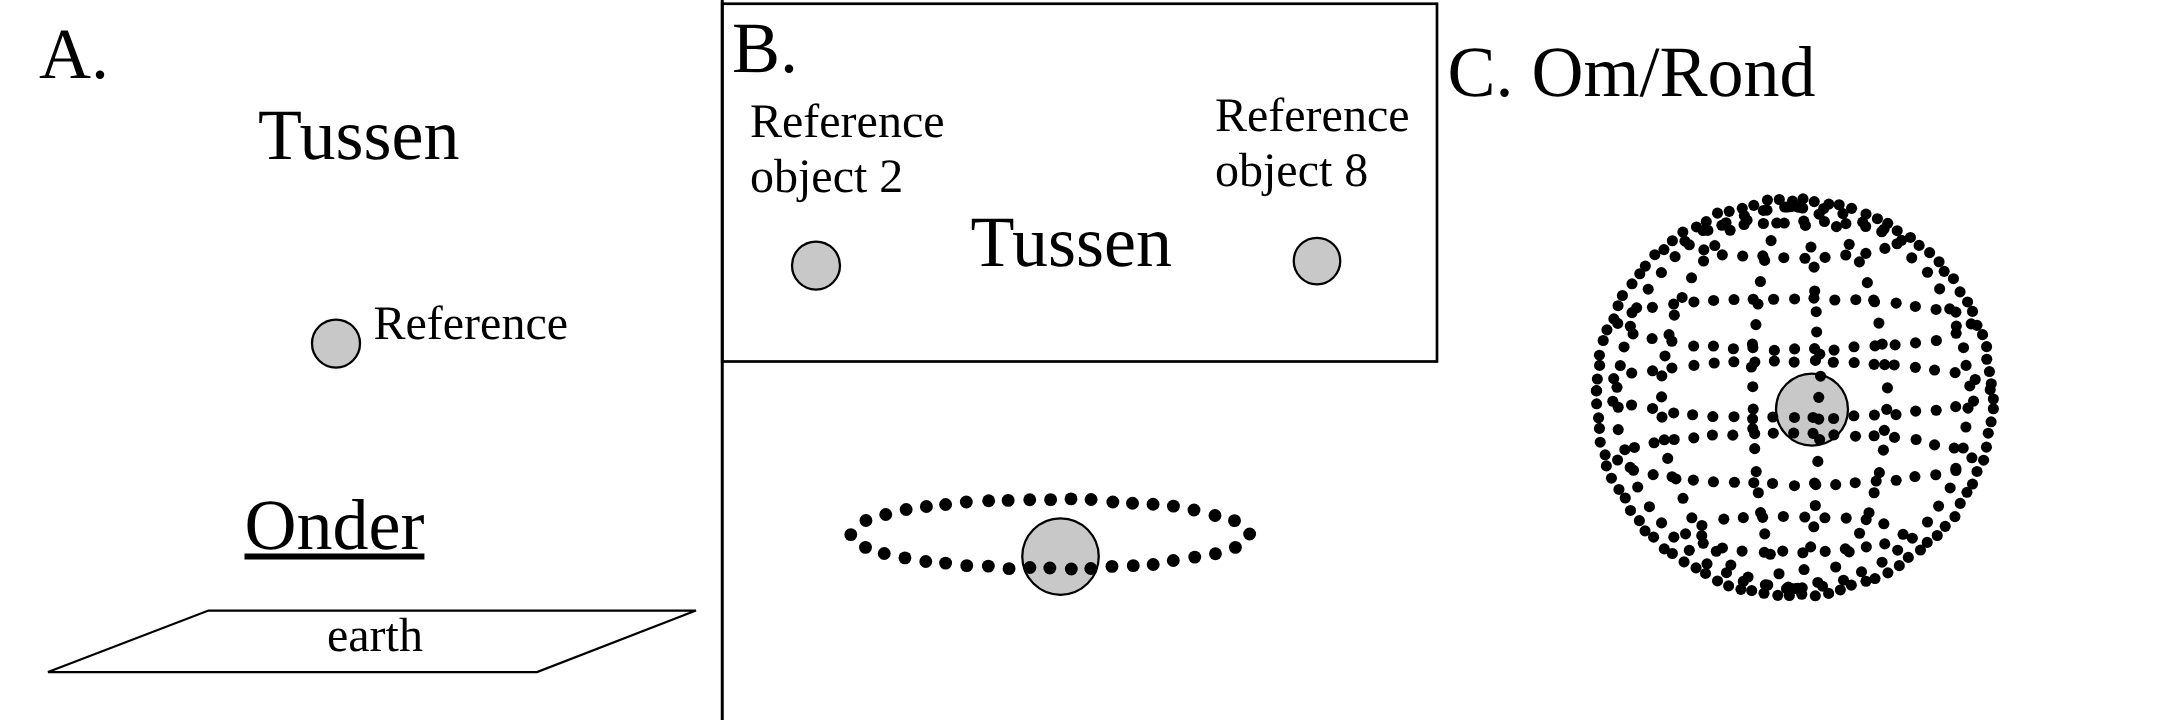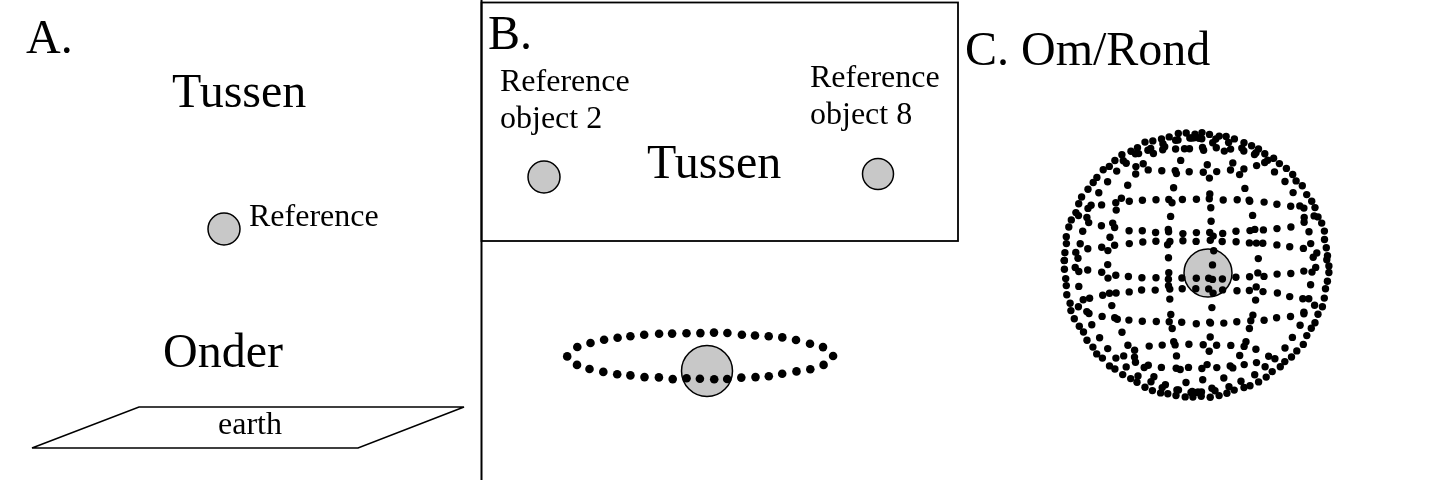--- a/index.html
+++ b/index.html
@@ -22,21 +22,21 @@
     white-space: nowrap;
     color: #000000;
   }
   .big   { font-size: 48px; }
   .small { font-size: 32px; line-height: 37px; }
 
   
   .a-letter   { left: 26px;  top: 13px;  }
   .a-above    { left: 172px; top: 67px;  }
   .a-ref      { left: 249px; top: 197px; }
-  .a-below    { left: 163px; top: 327px; }
+  .a-below    { left: 163px; top: 327px; text-decoration: underline; }
   .a-ground   { left: 218px; top: 405px; }
 
   
   .b-letter   { left: 488px; top: 9px;   }
   .b-ref1     { left: 500px; top: 62px;  }
   .b-ref2     { left: 810px; top: 58px;  }
   .b-between  { left: 647px; top: 138px; text-align: right; }
 
   
   .c-title    { left: 965px; top: 3px; margin-top: 22px;   }

